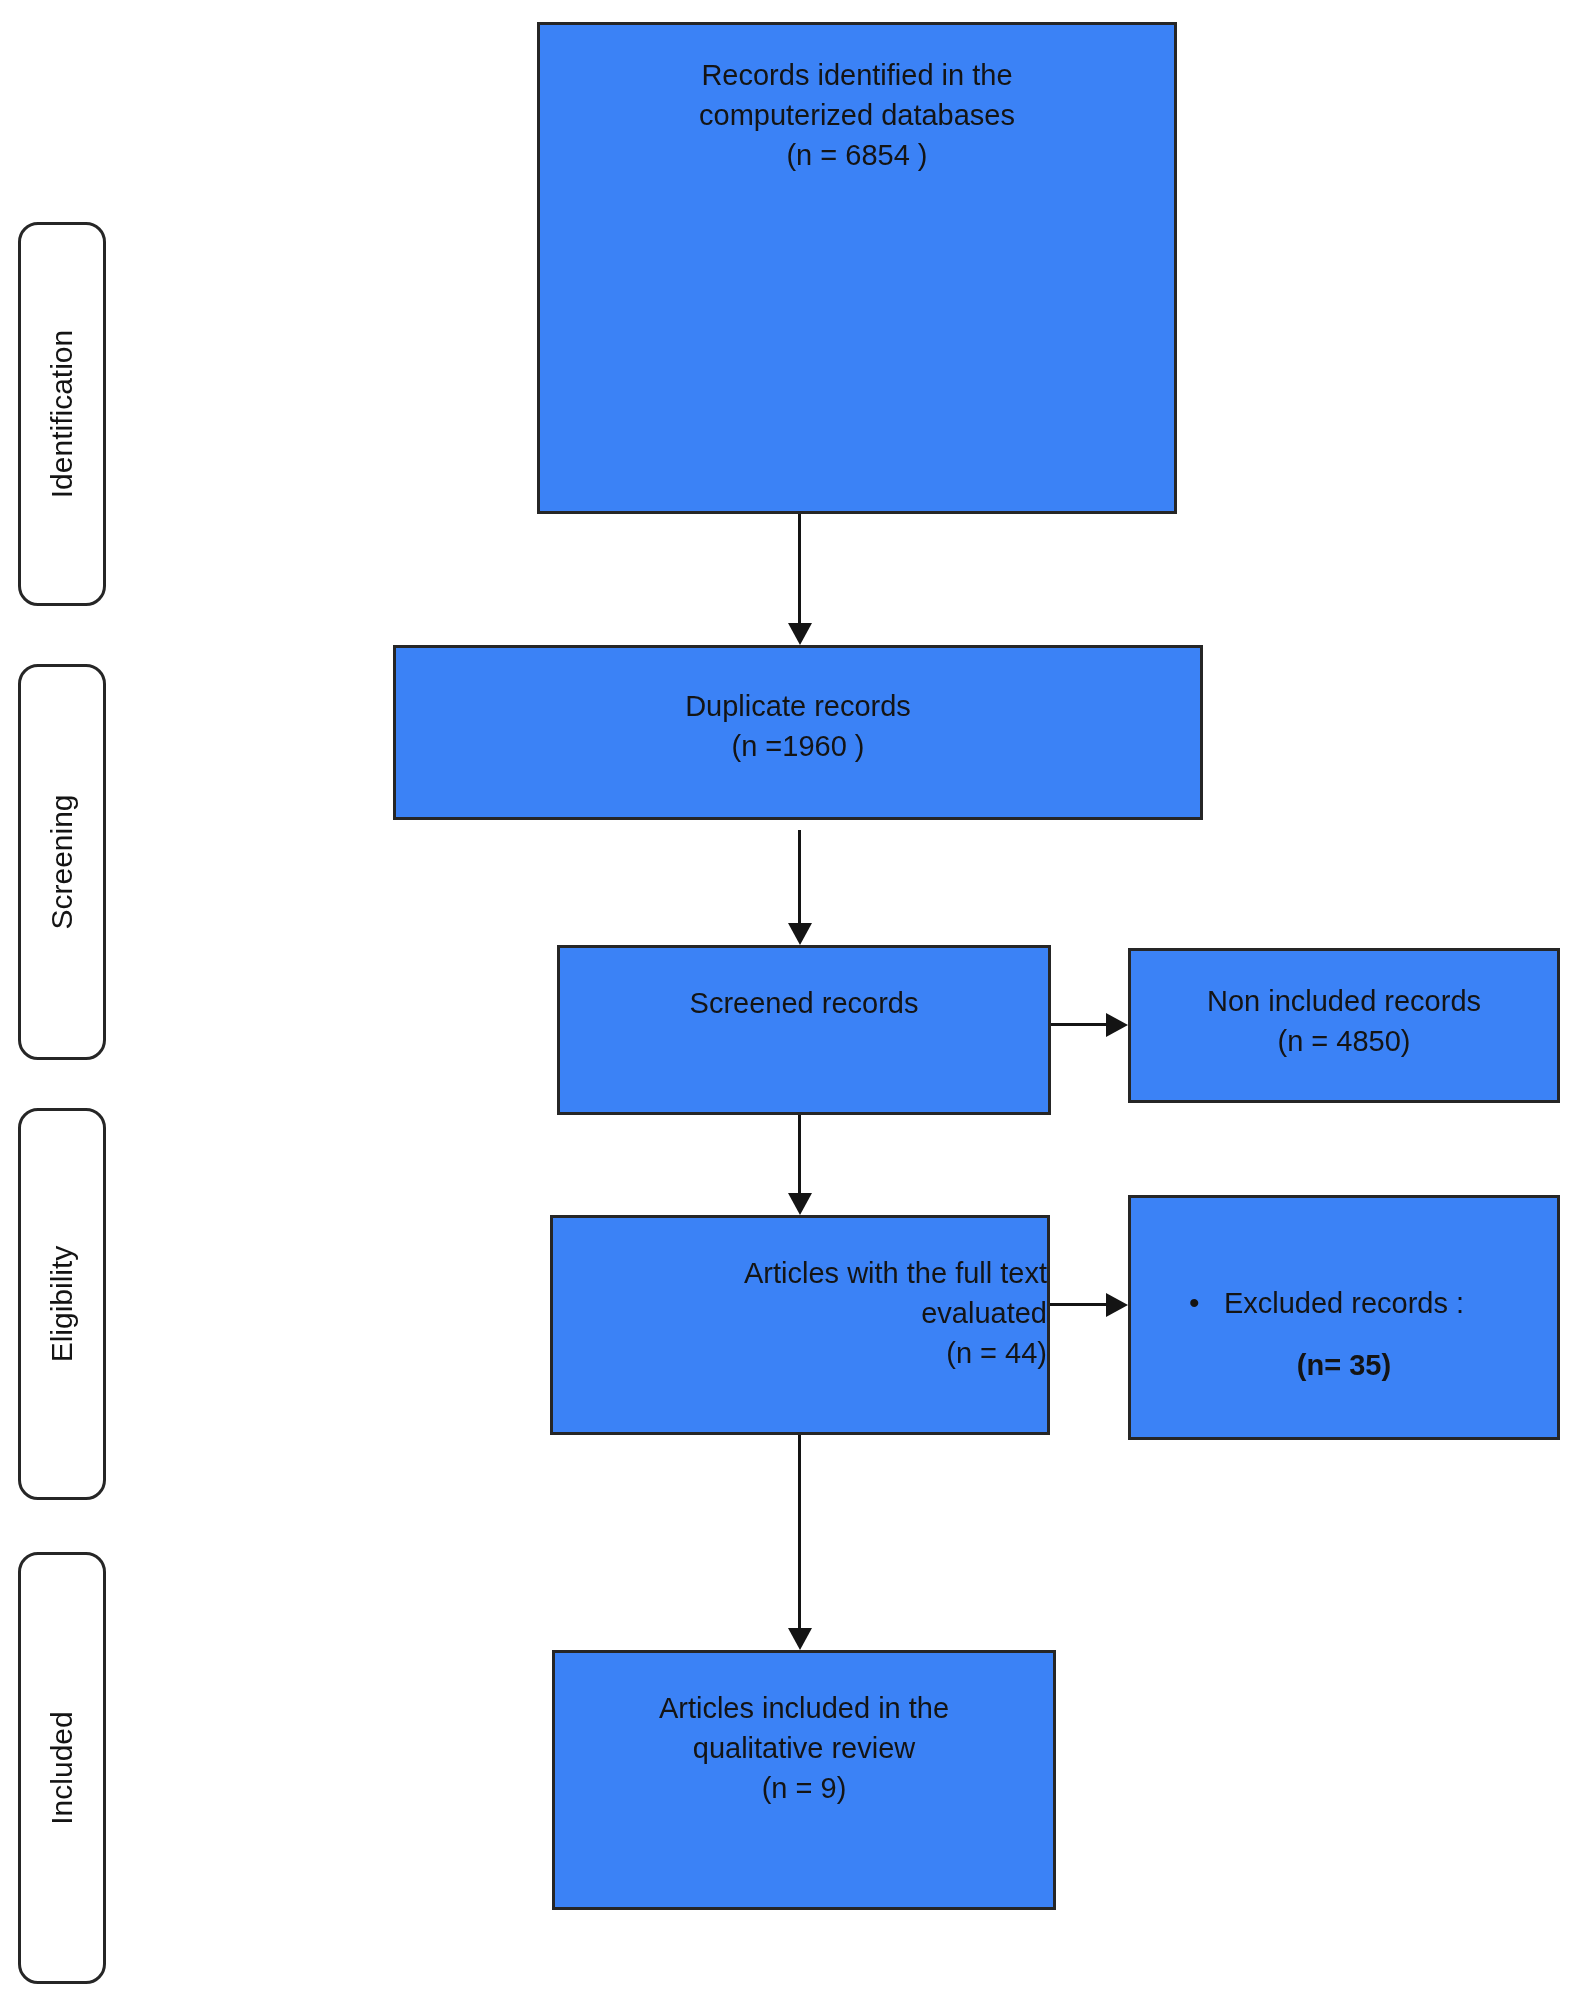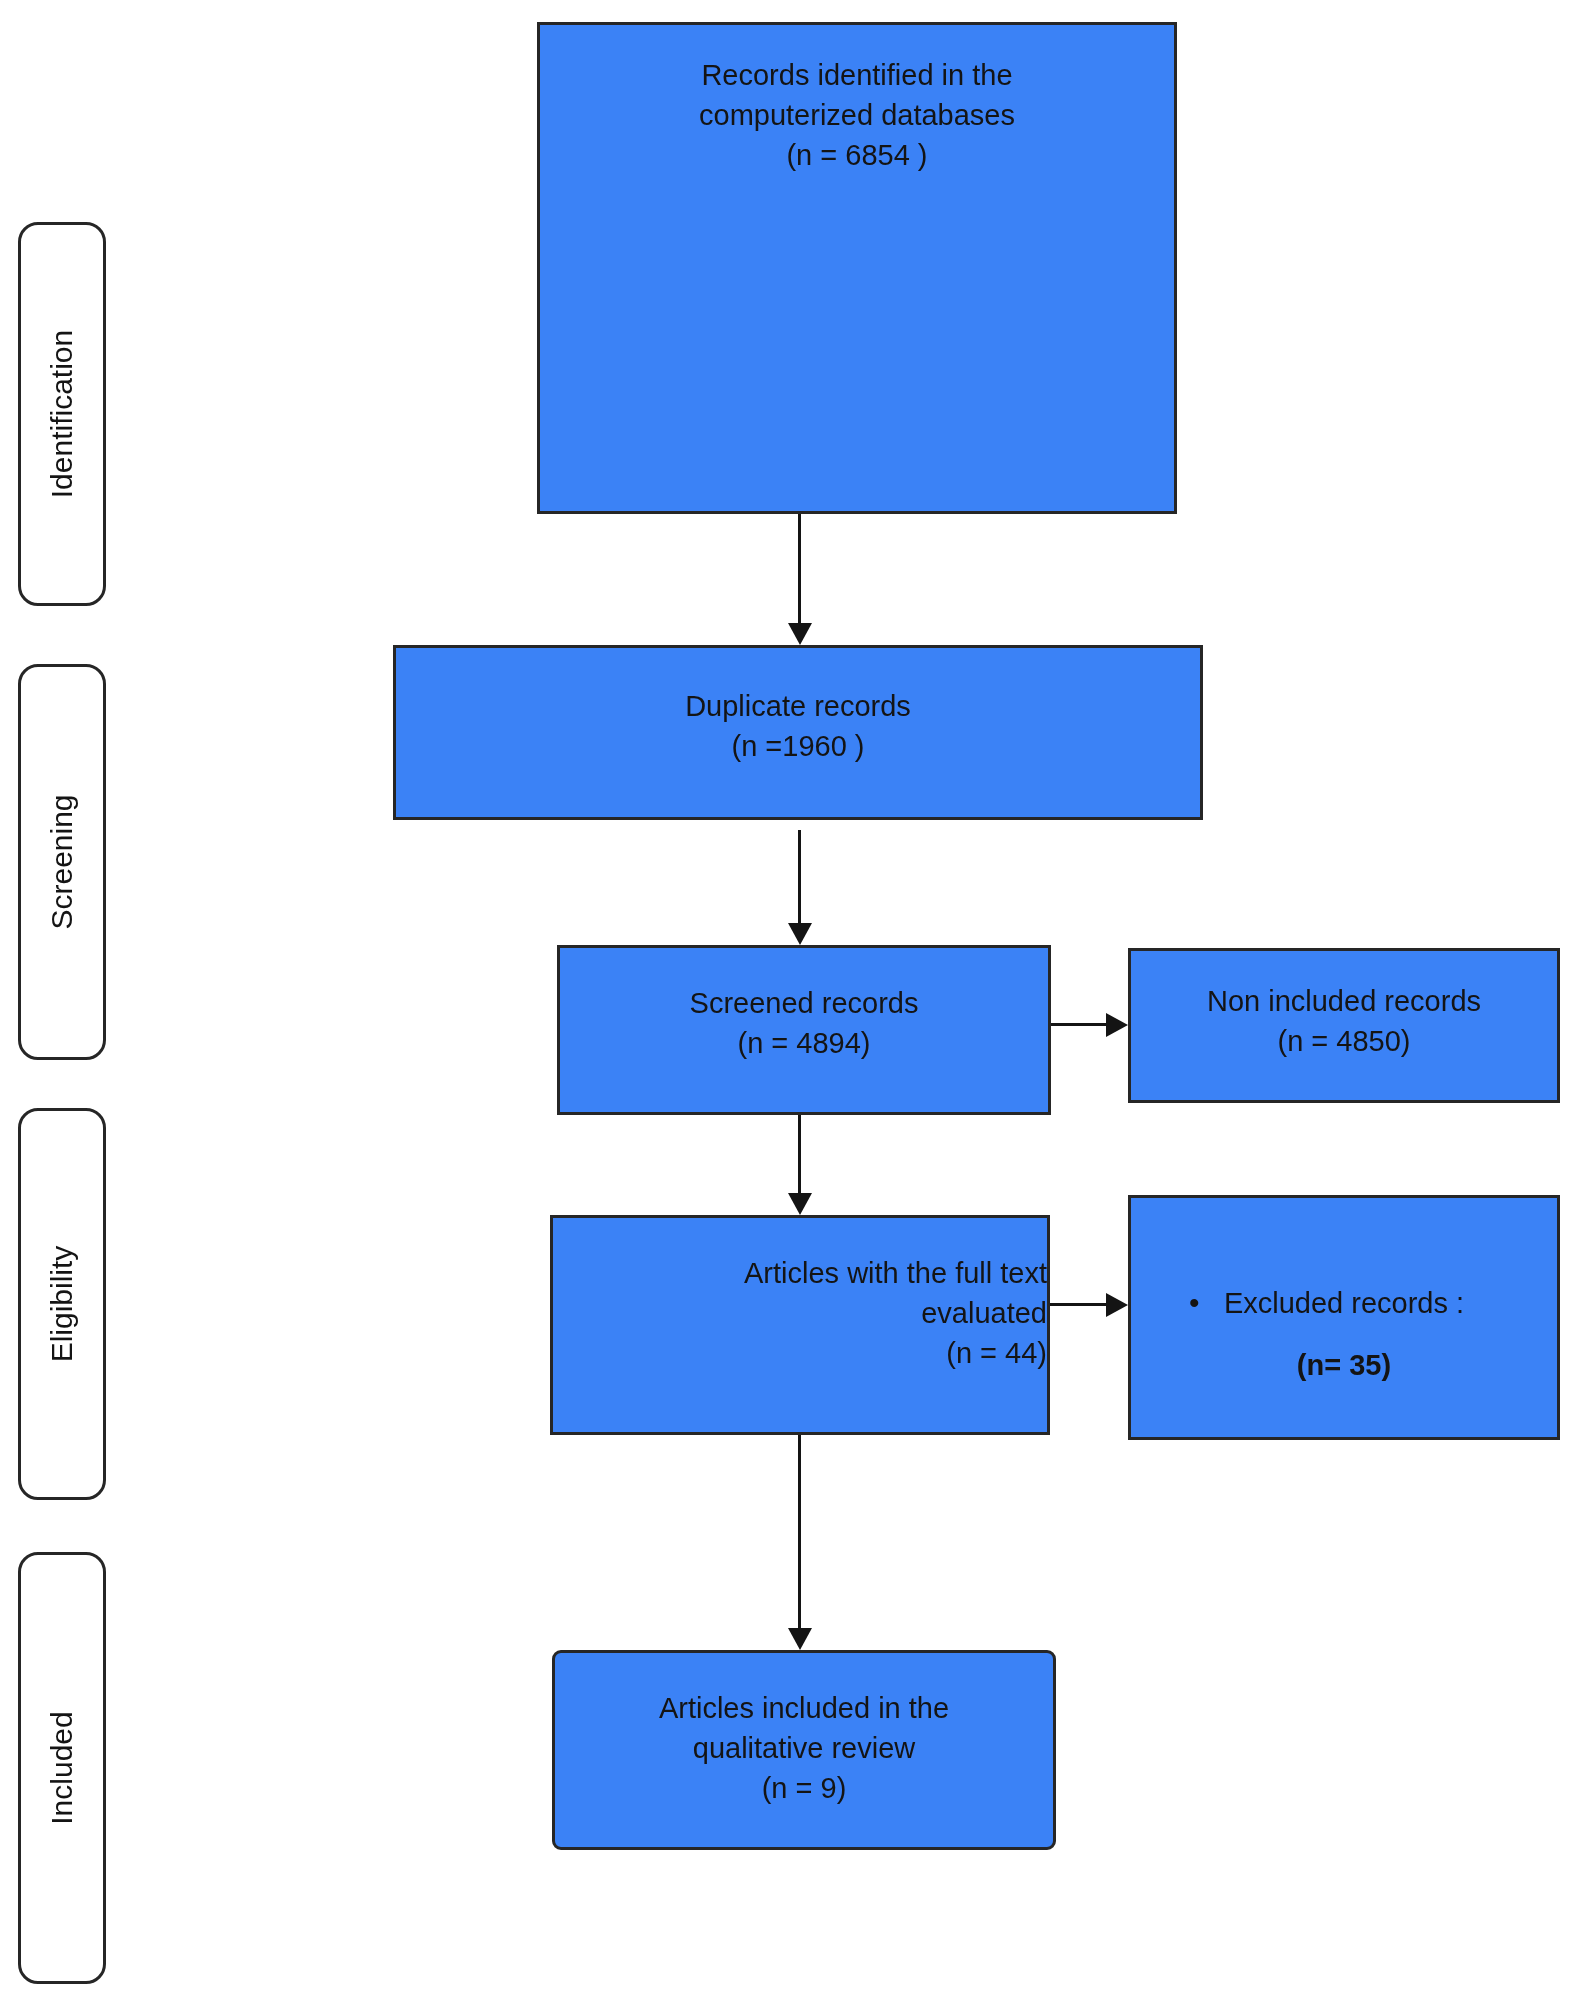--- a/index.html
+++ b/index.html
@@ -99,21 +99,20 @@
   <div class="box" style="left:393px; top:645px; width:810px; height:175px; padding-top:38px;">
     <span class="line">Duplicate records</span>
     <span class="line">(n =1960 )</span>
   </div>
 
   <div class="vline" style="left:798px; top:830px; height:94px;"></div>
   <div class="head-down" style="left:788px; top:923px;"></div>
 
   <div class="box" style="left:557px; top:945px; width:494px; height:170px; padding-top:35px;">
     <span class="line">Screened records</span>
-    <span class="line">(n = 4894)</span>
   </div>
 
   <div class="hline" style="left:1051px; top:1023px; width:56px;"></div>
   <div class="head-right" style="left:1106px; top:1013px;"></div>
 
   <div class="box" style="left:1128px; top:948px; width:432px; height:155px; padding-top:30px;">
     <span class="line">Non included records</span>
     <span class="line">(n = 4850)</span>
   </div>
 
@@ -133,19 +132,19 @@
     <div class="bullet-row">
       <span class="bullet-dot">•</span>
       <span>Excluded records :</span>
     </div>
     <span class="line count-gap">(n= 35)</span>
   </div>
 
   <div class="vline" style="left:798px; top:1435px; height:194px;"></div>
   <div class="head-down" style="left:788px; top:1628px;"></div>
 
-  <div class="box" style="left:552px; top:1650px; width:504px; height:200px; padding-top:35px;border-radius:9px;">
+  <div class="box" style="left:552px; top:1650px; width:504px; height:260px; padding-top:35px;">
     <span class="line">Articles included in the</span>
     <span class="line">qualitative review</span>
     <span class="line">(n = 9)</span>
   </div>
 
 </div>
 
 </body></html>

